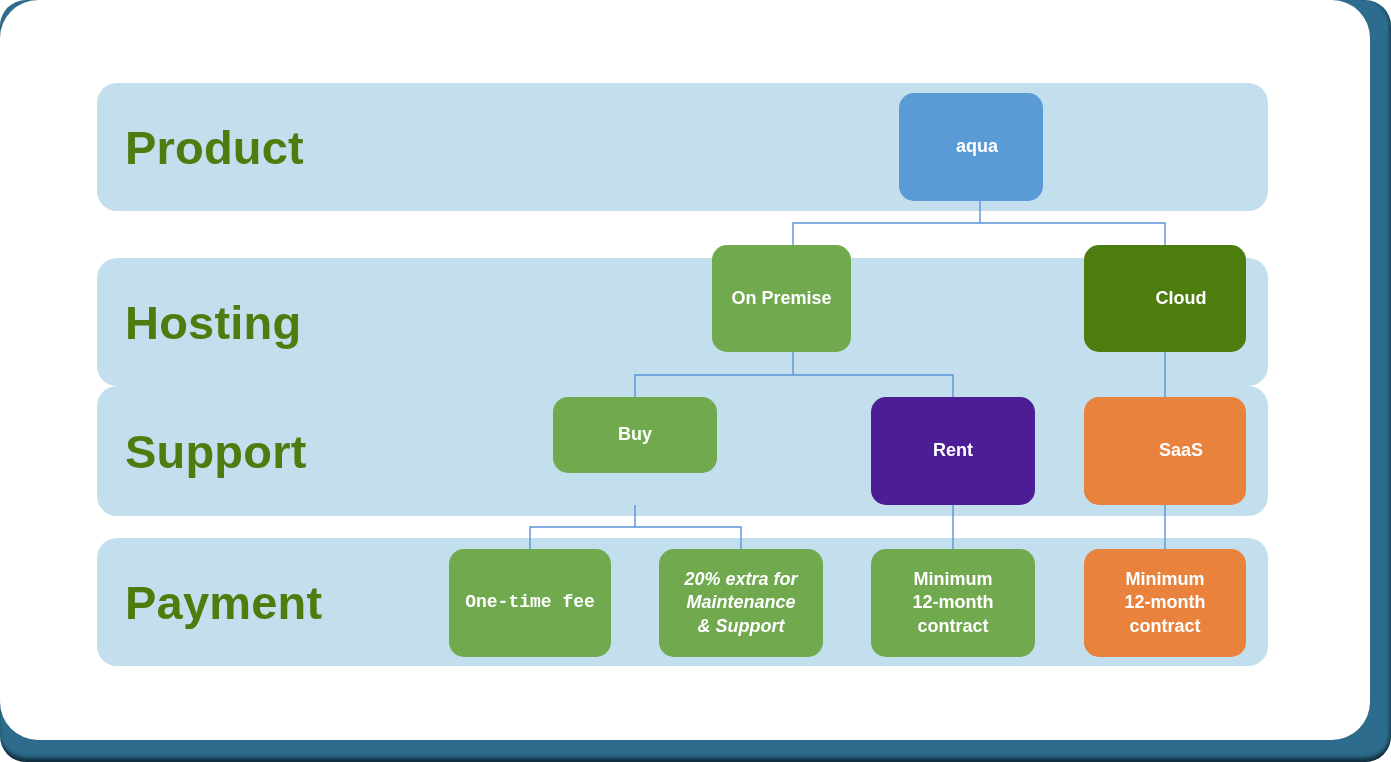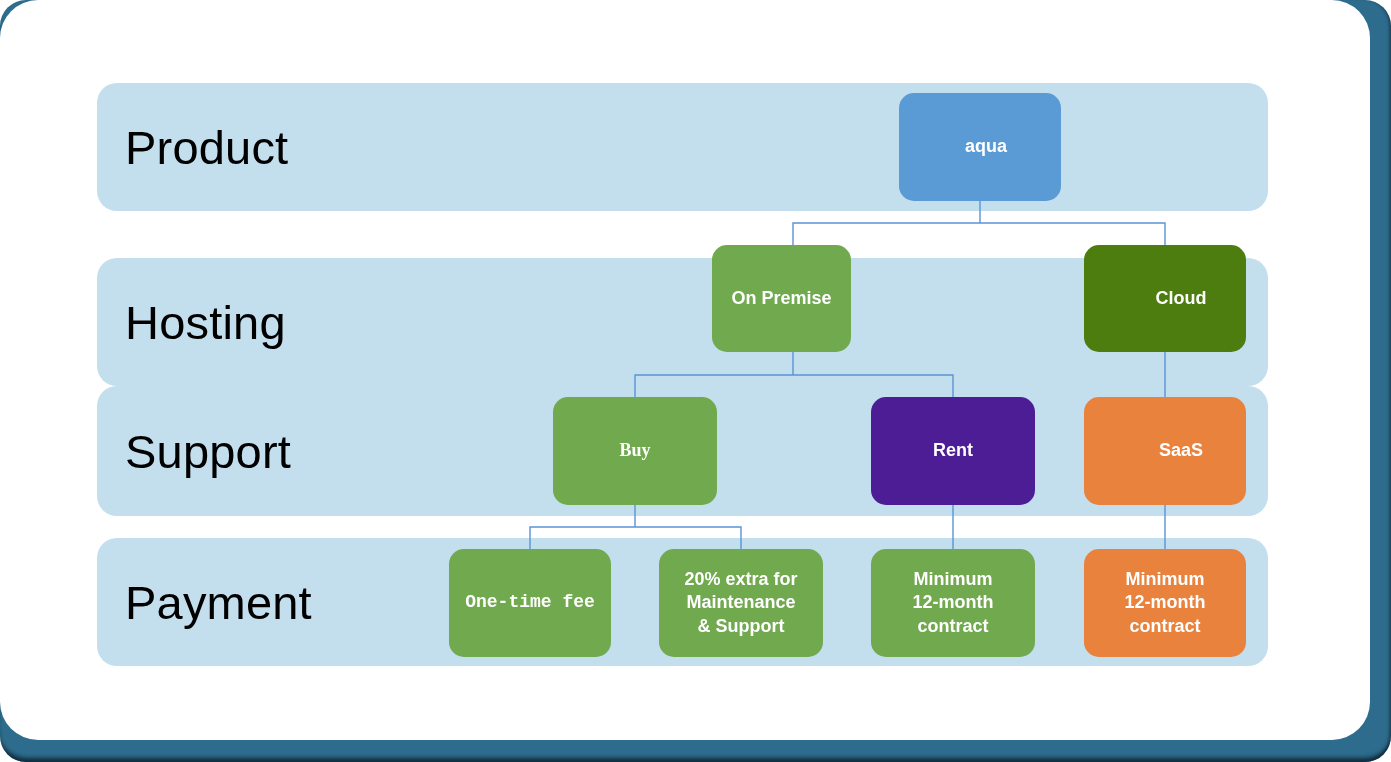--- a/index.html
+++ b/index.html
@@ -39,22 +39,22 @@
   .band-1 { top: 83px;  height: 128px; }
   .band-2 { top: 235px; height: 128px; }
   .band-3 { top: 386px; height: 130px; }
   .band-4 { top: 538px; height: 128px; }
   .band-label {
     position: absolute;
     left: 28px;
     top: 50%;
     transform: translateY(-50%);
     font-size: 47px;
-    font-weight: 400;
-    color: #000000;
+    font-weight: 700;
+    color: #4d7c0f;
     letter-spacing: 0.2px;
     white-space: nowrap;
   }
   .connectors {
     position: absolute;
     left: 0;
     top: 0;
     z-index: 2;
   }
   .connectors path {
@@ -70,28 +70,28 @@
     justify-content: center;
     text-align: center;
     color: #ffffff;
     font-size: 18px;
     font-weight: 700;
     line-height: 1.3;
     white-space: pre-line;
     padding: 4px;
     box-sizing: border-box;
   }
-  .n-aqua          { left: 899px;  top: 93px;  width: 162px; height: 108px; padding-left: 16px; }
+  .n-aqua          { left: 899px;  top: 93px;  width: 144px; height: 108px; padding-left: 16px; }
   .n-on-premise    { left: 712px;  top: 245px; width: 139px; height: 107px; }
   .n-cloud         { left: 1084px; top: 245px; width: 162px; height: 107px; }
-  .n-buy           { left: 553px;  top: 397px; width: 164px; height: 108px; font-family: Liberation Serif, serif; }
+  .n-buy           { left: 553px;  top: 397px; width: 164px; height: 76px; }
   .n-rent          { left: 871px;  top: 397px; width: 164px; height: 108px; }
   .n-saas          { left: 1084px; top: 397px; width: 162px; height: 108px; }
   .n-one-time-fee  { left: 449px;  top: 549px; width: 162px; height: 108px; }
-  .n-maintenance   { left: 659px;  top: 549px; width: 164px; height: 108px; }
+  .n-maintenance   { left: 659px;  top: 549px; width: 164px; height: 108px; font-style: italic; }
   .n-rent-contract { left: 871px;  top: 549px; width: 164px; height: 108px; }
   .n-saas-contract { left: 1084px; top: 549px; width: 162px; height: 108px; }
 </style>
 </head>
 <body>
 
 <div class="stage">
   <div class="frame" style="background: rgb(45, 108, 140);"></div>
 
   <div class="card">

